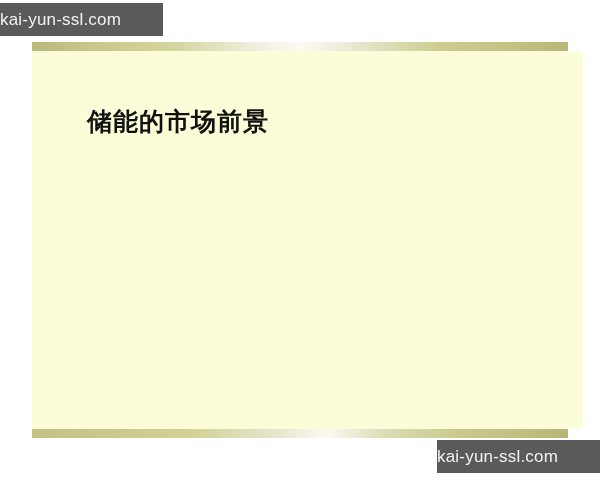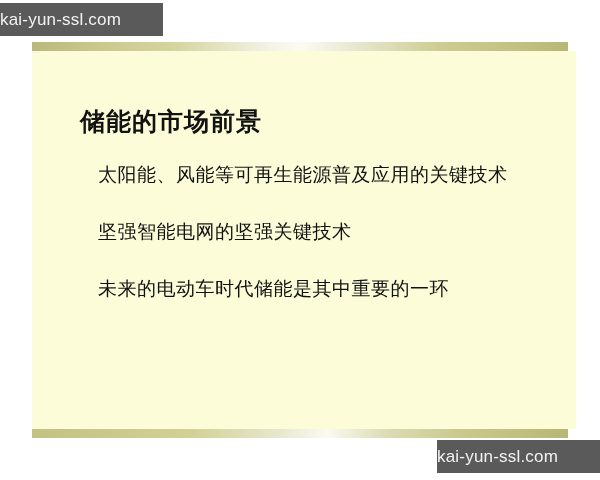--- a/index.html
+++ b/index.html
@@ -75,21 +75,21 @@
     position: absolute;
     left: 0;
     bottom: -2px;
     width: 100%;
     height: 2px;
     background: #f6f6e4;
   }
 
   .slide-body {
     position: absolute;
-    left: 8px;
+    left: 15px;
     top: 9px;
     width: 536px;
     height: 378px;
     background: #fcfcd8;
   }
 
   
   .slide-title {
     position: absolute;
     left: 40px;
@@ -148,25 +148,20 @@
 <div id="screen">
 
   <div class="slide">
 
     <div class="bar bar-top"></div>
 
     <div class="slide-body">
 
       <div class="slide-title">储能的市场前景</div>
 
-      <div class="bullet-list">
-        <div class="bullet-line">太阳能、风能等可再生能源普及应用的关键技术</div>
-        <div class="bullet-line">坚强智能电网的坚强关键技术</div>
-        <div class="bullet-line">未来的电动车时代储能是其中重要的一环</div>
-      </div>
 
     </div>
 
     <div class="bar bar-bottom"></div>
 
   </div>
 
   <div class="watermark watermark-top">kai-yun-ssl.com</div>
 
   <div class="watermark watermark-bottom">kai-yun-ssl.com</div>

